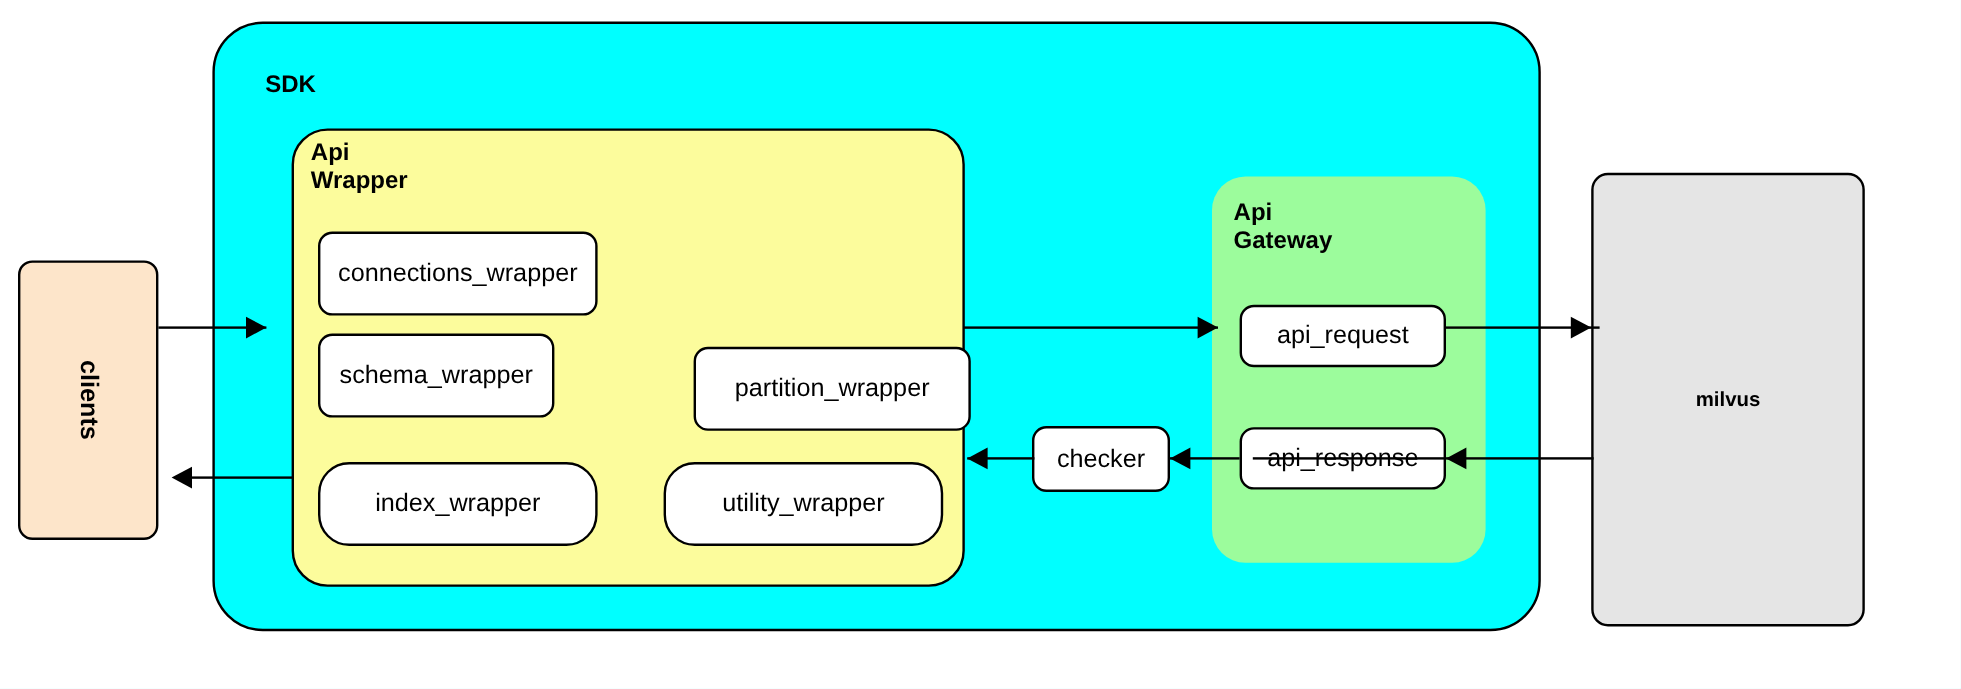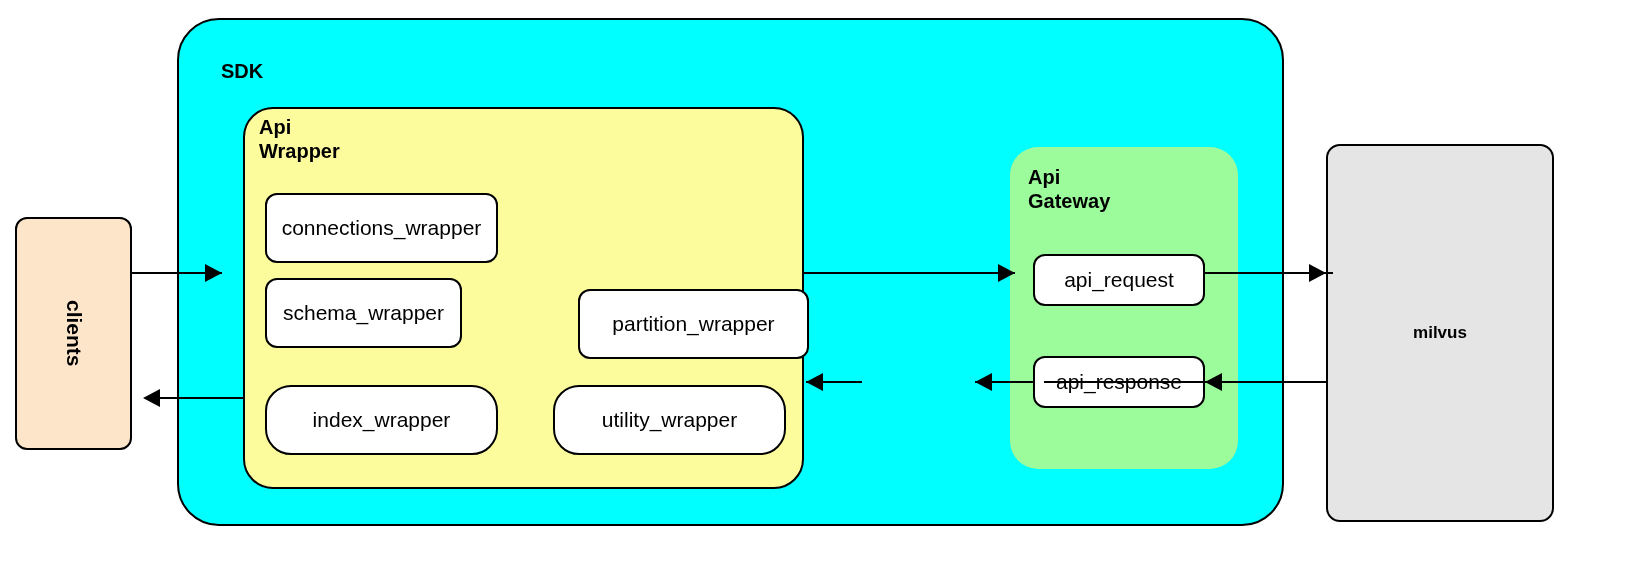--- a/index.html
+++ b/index.html
@@ -111,20 +111,23 @@
   <div class="group-title gateway-title">Api
 Gateway</div>
 
   <div class="node n-apireq">
     <span>api_request</span>
   </div>
   <div class="node n-apiresp">
     <span>api_response</span>
   </div>
 
+  <div class="node n-checker">
+    <span>checker</span>
+  </div>
 
   <div class="milvus-box">
     <span class="bold-label">milvus</span>
   </div>
 
   <div class="line h-line" style="left:132px;top:272px;width:90px;"></div>
   <div class="arrow-r" style="left:205px;top:264px;"></div>
 
   <div class="line h-line" style="left:803px;top:272px;width:212px;"></div>
   <div class="arrow-r" style="left:998px;top:264px;"></div>

